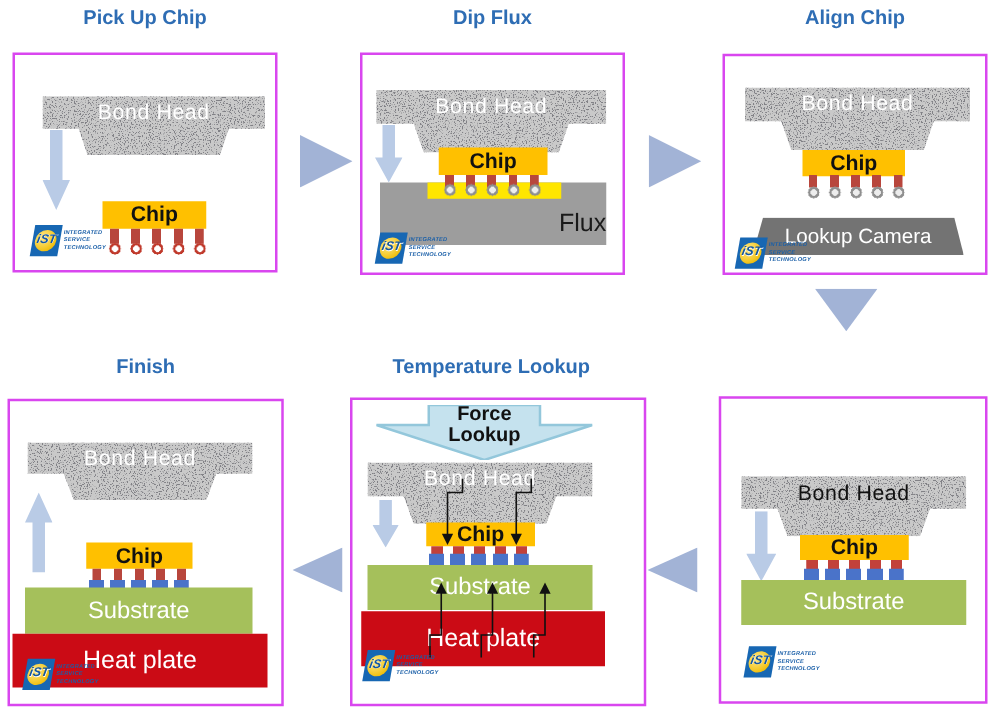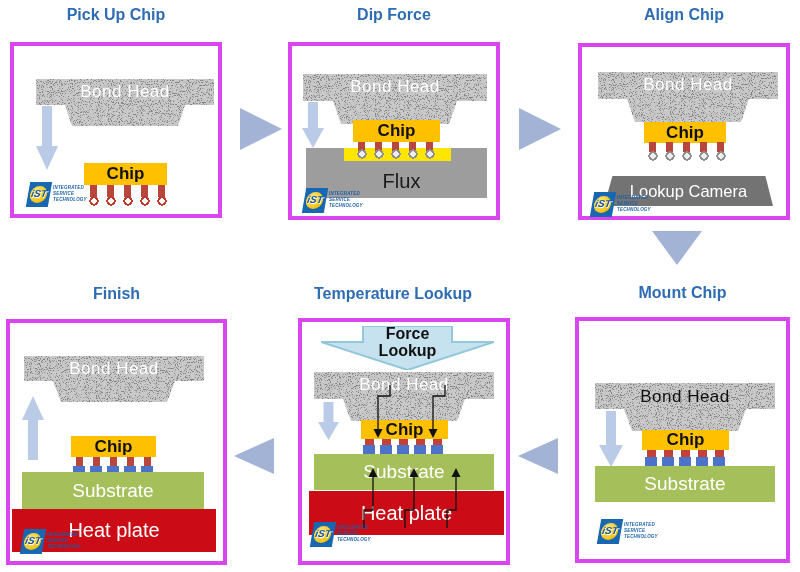--- a/index.html
+++ b/index.html
@@ -1,27 +1,27 @@
 <!DOCTYPE html>
 <html><head>
 <meta charset="utf-8">
 <style>
   html,body{margin:0;padding:0;background:#fff;}
   .stage{position:relative;width:800px;height:572px;background:#fff;font-family:"Liberation Sans",sans-serif;overflow:hidden;}
-  .panel{position:absolute;background:#fff;border:4px solid #d946ef;box-sizing:border-box;}
+  .panel{position:absolute;background:#fff;border:2px solid #d946ef;box-sizing:border-box;}
   .ptitle{position:absolute;text-align:center;font-size:16px;font-weight:600;color:#2e6db4;}
   .abs{position:absolute;}
   .cc{display:flex;align-items:center;justify-content:center;}
   .bh-svg{position:absolute;}
   .bh-label{position:absolute;color:#fff;font-size:17px;text-align:center;letter-spacing:.5px;}
   .bh-label.dark{color:#111;}
   .chip{position:absolute;background:#ffc000;color:#111;font-size:17px;font-weight:600;}
   .substrate{position:absolute;background:#a5c05b;color:#fff;font-size:19px;}
   .heatplate{position:absolute;background:#cb0b15;color:#fff;font-size:20px;}
-  .fluxblock{position:absolute;background:#9d9d9d;color:#1a1a1a;font-size:20px;display:flex;align-items:flex-end;justify-content:center;padding-bottom:5px;box-sizing:border-box;padding-left:10px;}
+  .fluxblock{position:absolute;background:#9d9d9d;color:#1a1a1a;font-size:20px;display:flex;align-items:flex-end;justify-content:flex-end;padding-bottom:5px;box-sizing:border-box;padding-left:10px;}
   .fluxdip{position:absolute;background:#ffe600;}
   .camera{position:absolute;background:#737373;color:#fff;font-size:16.5px;clip-path:polygon(5% 0,95.5% 0,100% 100%,0 100%);}
   .pillars{position:absolute;background:repeating-linear-gradient(90deg,#b8463c 0 7px,transparent 7px 17px);}
   .balls-red{position:absolute;height:10px;background:radial-gradient(circle 5px at 5px 5px,#ffffff 0 2.6px,#c0392b 2.7px 4.6px,transparent 4.7px);background-size:17px 10px;background-repeat:repeat-x;}
   .balls-gray{position:absolute;height:10px;background:radial-gradient(circle 5px at 5px 5px,#ededed 0 2.6px,#8f8f8f 2.7px 4.6px,transparent 4.7px);background-size:17px 10px;background-repeat:repeat-x;}
   .traps{position:absolute;background:repeating-linear-gradient(90deg,#c2413a 0 9px,transparent 9px 17px);}
   .pads{position:absolute;background:repeating-linear-gradient(90deg,#4a73c9 0 12px,transparent 12px 17px);}
   .flow-arrow{position:absolute;}
   .force-text{position:absolute;text-align:center;font-size:16px;font-weight:600;color:#111;line-height:17px;}
   .logo{position:absolute;display:flex;gap:3px;align-items:center;}
@@ -45,25 +45,24 @@
           <feMergeNode in="base"></feMergeNode>
           <feMergeNode in="dotsC"></feMergeNode>
         </feMerge>
     </filter>
   </defs>
 </svg>
 
 <div class="stage">
 
   <div class="ptitle" style="left:10px;top:6px;width:212px;">Pick Up Chip</div>
-  <div class="ptitle" style="left:288px;top:6px;width:212px;">Dip Force</div>
+  <div class="ptitle" style="left:288px;top:6px;width:212px;">Dip Flux</div>
   <div class="ptitle" style="left:578px;top:6px;width:212px;">Align Chip</div>
   <div class="ptitle" style="left:6px;top:285px;width:221px;">Finish</div>
   <div class="ptitle" style="left:287px;top:285px;width:212px;">Temperature Lookup</div>
-  <div class="ptitle" style="left:575px;top:284px;width:215px;">Mount Chip</div>
 
   <div class="panel" style="left:10px;top:42px;width:212px;height:176px;">
     <svg class="bh-svg" style="left:22px;top:33px;" width="178" height="47" viewBox="0 0 178 47" preserveAspectRatio="none">
       <polygon points="0,0 178,0 178,26 149,26 142,47 36,47 29,26 0,26" fill="#c4c4c4" filter="url(#speckleF)"></polygon>
     </svg>
     <div class="bh-label" style="left:22px;top:36px;width:178px;">Bond Head</div>
     <svg class="flow-arrow" style="left:22px;top:60px;" width="22" height="64" viewBox="0 0 22 64">
       <polygon points="6,0 16,0 16,40 22,40 11,64 0,40 6,40" fill="#b9cbe6"></polygon>
     </svg>
     <div class="chip cc" style="left:70px;top:117px;width:83px;height:22px;">
@@ -165,21 +164,21 @@
           <span class="logo-abbr">iST</span>
         </div>
       <div class="logo-lines">
           <span>INTEGRATED</span>
           <span>SERVICE</span>
           <span>TECHNOLOGY</span>
         </div>
     </div>
   </div>
 
-  <div class="panel" style="left:298px;top:318px;width:212px;height:247px;">
+  <div class="panel" style="left:280px;top:318px;width:237px;height:247px;">
     <svg class="flow-arrow" style="left:19px;top:4px;" width="173" height="44" viewBox="0 0 173 44">
       <polygon points="42,0 131,0 131,16 173,16 86.5,44 0,16 42,16" fill="#c5e2ee" stroke="#93c7db" stroke-width="2"></polygon>
     </svg>
     <div class="force-text" style="left:19px;top:3px;width:173px;">
       <div>Force</div>
       <div>Lookup</div>
     </div>
     <svg class="bh-svg" style="left:12px;top:50px;" width="180" height="49" viewBox="0 0 180 49" preserveAspectRatio="none">
       <polygon points="0,0 180,0 180,27 151,27 143,49 37,49 29,27 0,27" fill="#c4c4c4" filter="url(#speckleF)"></polygon>
     </svg>

